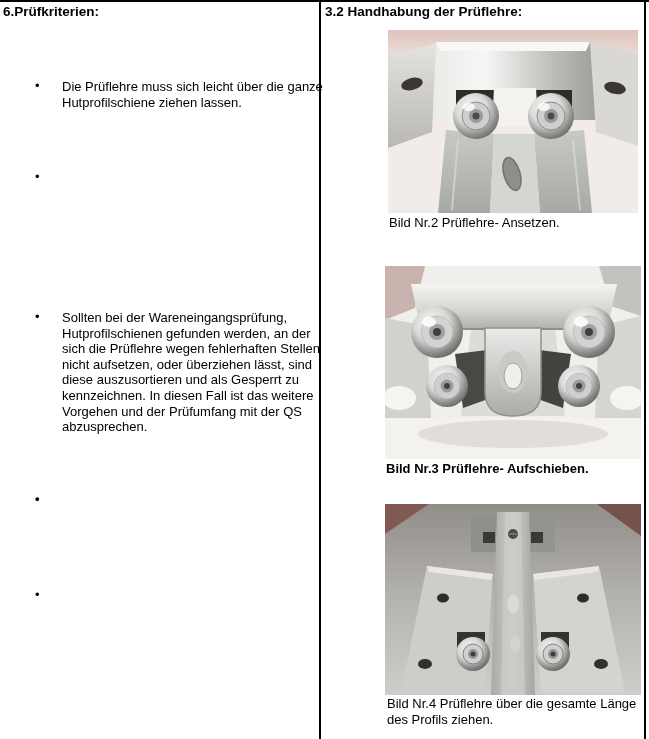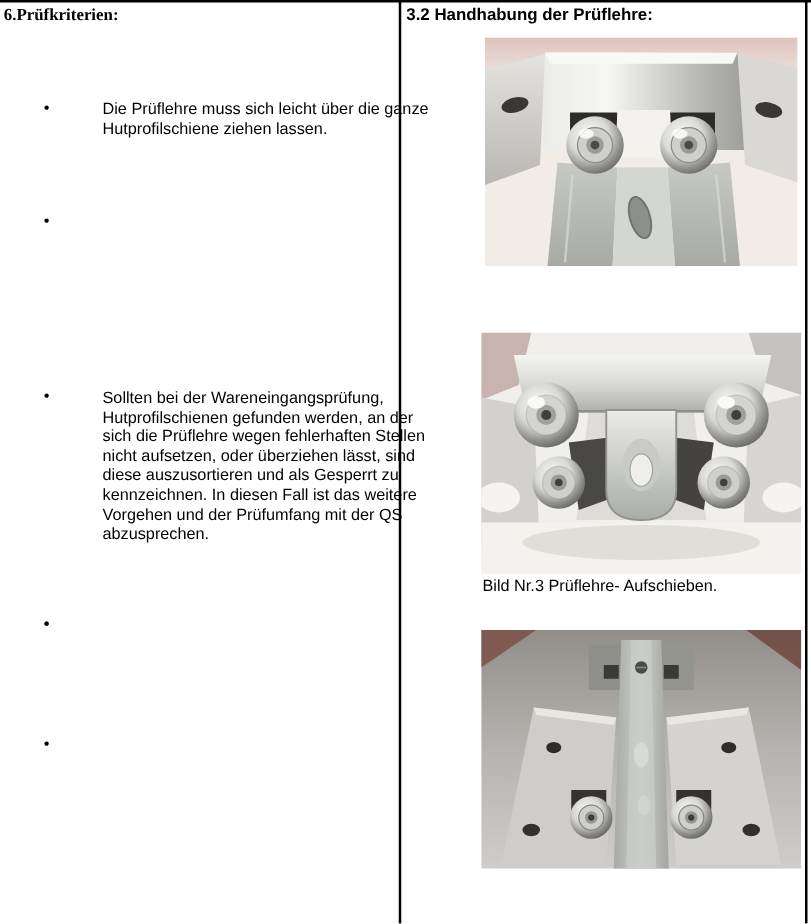--- a/index.html
+++ b/index.html
@@ -6,48 +6,48 @@
   html,body { background:#ffffff; }
   body { font-family:"Liberation Sans","DejaVu Sans",sans-serif; color:#000; }
   .page {
     position:relative; width:649px; height:739px; background:#fff; overflow:hidden;
   }
   .border-top    { position:absolute; left:0; top:0; width:649px; height:2px; background:#000; }
   .divider-mid   { position:absolute; left:319px; top:0; width:2px; height:739px; background:#000; }
   .border-right  { position:absolute; left:644px; top:0; width:2px; height:739px; background:#000; }
 
   .col-heading { position:absolute; font-size:13.5px; font-weight:bold; letter-spacing:0; }
-  #lh { left:3px;  top:4px;font-family:Liberation Serif, serif; }
+  #lh { left:3px;  top:4px; }
   #rh { left:325px; top:4px; }
 
   ul.bullets { list-style:none; }
   ul.bullets li {
     position:absolute; left:0; width:330px; font-size:13px; line-height:15.6px;
   }
   ul.bullets li .dot {
     position:absolute; left:35px; top:-1px; font-size:13px;
   }
   ul.bullets li .txt {
-    display:block; margin-left:82px; width:268px;
+    display:block; margin-left:62px; width:268px;
   }
   li.b1 { top:79px; }
   li.b2 { top:170px; }
   li.b3 { top:310px; }
   li.b4 { top:492px; font-weight:bold; }
   li.b5 { top:588px; }
 
   .figure { position:absolute; }
   #fig1 { left:388px; top:30px;  width:250px; height:183px; }
   #fig2 { left:385px; top:266px; width:256px; height:193px; }
   #fig3 { left:385px; top:504px; width:256px; height:191px; }
   .figure svg { display:block; width:100%; height:100%; }
 
   .caption { position:absolute; font-size:13px; line-height:16px; white-space:nowrap; }
   #cap1 { left:389px; top:215px; }
-  #cap2 { left:386px; top:461px; }
+  #cap2 { left:386px; top:461px;font-weight:bold; }
   #cap3 { left:387px; top:696px; white-space:normal; width:256px; }
 </style>
 </head>
 <body>
 
 <div class="page">
 
   <div class="border-top"></div>
   <div class="divider-mid"></div>
   <div class="border-right"></div>
@@ -130,20 +130,21 @@
       </g>
       <g transform="translate(163,86)">
         <circle r="23" fill="url(#f1bear)"></circle>
           <circle r="14" fill="#cfcfcd" stroke="#8a8a88"></circle>
         <circle r="7" fill="#9a9a98"></circle>
           <circle r="3.5" fill="#4a4a48"></circle>
         <ellipse cx="-7" cy="-9" rx="6" ry="4" fill="#ffffff" opacity="0.8"></ellipse>
       </g>
     </svg>
   </div>
+  <div class="caption" id="cap1">Bild Nr.2 Prüflehre- Ansetzen.</div>
 
   <div class="figure" id="fig2">
     <svg viewBox="0 0 256 193" preserveAspectRatio="none">
       <defs>
         <linearGradient id="f2beam" x1="0" y1="0" x2="0" y2="1">
           <stop offset="0" stop-color="#f4f4f2"></stop>
             <stop offset="0.5" stop-color="#d9d9d6"></stop>
           <stop offset="1" stop-color="#adadaa"></stop>
         </linearGradient>
         <linearGradient id="f2chan" x1="0" y1="0" x2="0" y2="1">
@@ -254,14 +255,15 @@
       <g transform="translate(168,150)">
         <circle r="17" fill="url(#f3bear)"></circle>
           <circle r="10" fill="#cfcfcd" stroke="#848482"></circle>
         <circle r="5" fill="#969694"></circle>
           <circle r="2.5" fill="#3c3c3a"></circle>
       </g>
       <ellipse cx="128" cy="100" rx="6" ry="10" fill="#dde0db" opacity="0.7"></ellipse>
       <ellipse cx="130" cy="140" rx="5" ry="8" fill="#d5d8d3" opacity="0.7"></ellipse>
     </svg>
   </div>
+  <div class="caption" id="cap3">Bild Nr.4 Prüflehre über die gesamte Länge des Profils ziehen.</div>
 
 </div>
 
 </body></html>

